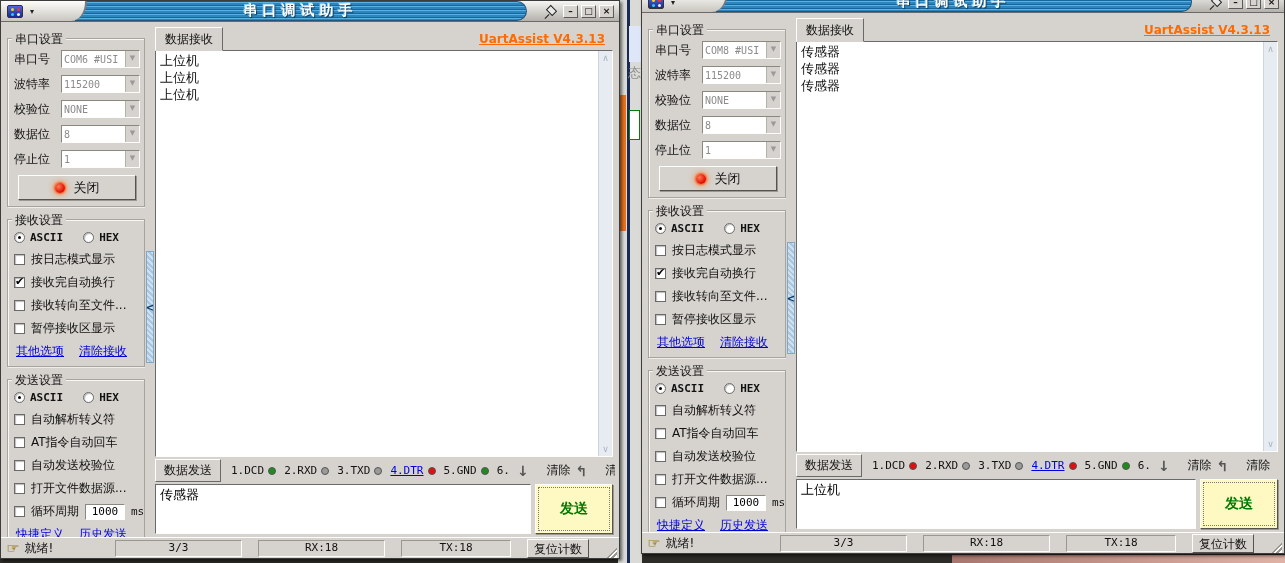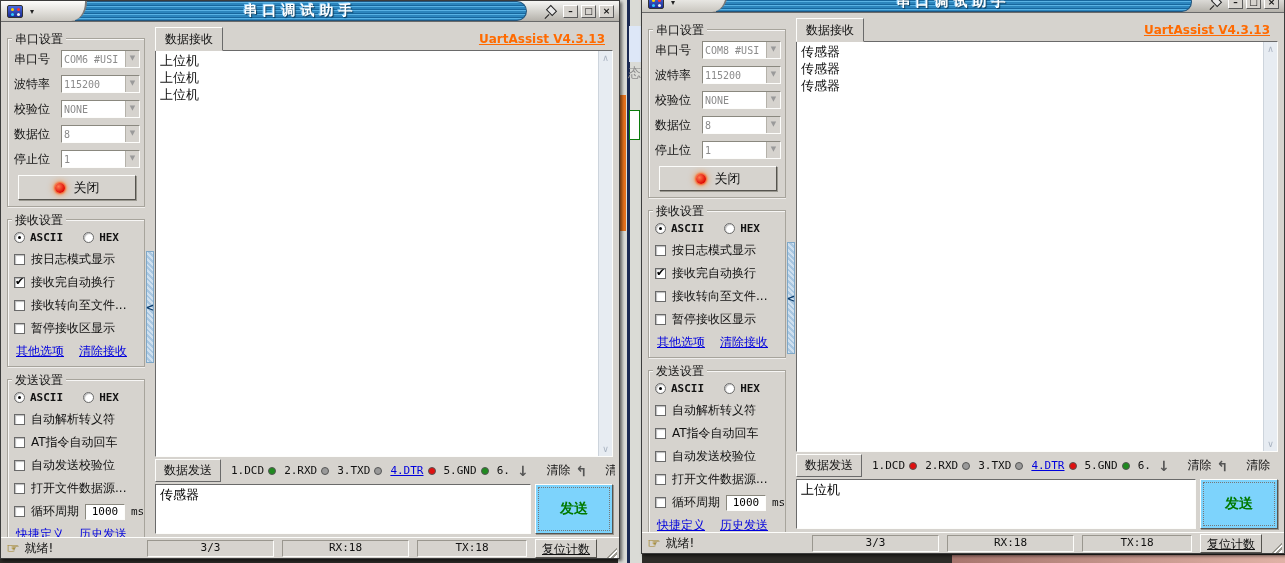--- a/index.html
+++ b/index.html
@@ -79,29 +79,29 @@
 .pin-group { display:flex; align-items:center; gap:4px; font:11px "DejaVu Sans Mono",monospace; margin-right:8px; white-space:nowrap; }
 .led { width:8px; height:8px; border-radius:50%; border:1px solid #555; }
 .dtr-link { color:#0000dd; text-decoration:underline; }
 .pin6 { font:11px "DejaVu Sans Mono",monospace; margin-right:2px; }
 .clear-btn { display:flex; align-items:center; gap:18px; font-size:12px; margin-left:5px; white-space:nowrap; }
 .arr { color:#555; font-weight:bold; font-size:14px; line-height:12px; }
 .arr-dn::after { content:"↓"; } .arr-up::after { content:"↰"; }
 
 .send-row { display:flex; margin:2px 0 3px; height:50px; }
 .tx-box { flex:1; background:#fff; border:1px solid; border-color:#6a6a6a #fdfdfb #fdfdfb #6a6a6a; font:13px "DejaVu Sans",sans-serif; padding:1px 4px; resize:none; outline:none; }
-.send-btn { flex:0 0 78px; margin-left:4px; background:#7dd3fc; border:1px solid; border-color:#fdfdfb #55534e #55534e #fdfdfb; box-shadow:1px 1px 0 #9a9890; display:flex; align-items:center; justify-content:center; font-size:14px; font-weight:bold; outline:1px dotted #777; outline-offset:-4px; }
-
-
-.statusbar { flex:0 0 21px; display:flex; align-items:center; gap:8px; padding:0 2px; border-top:1px solid #fdfdfb; font-size:12px; }
+.send-btn { flex:0 0 78px; margin-left:4px; background:#fef9c3; border:1px solid; border-color:#fdfdfb #55534e #55534e #fdfdfb; box-shadow:1px 1px 0 #9a9890; display:flex; align-items:center; justify-content:center; font-size:14px; font-weight:bold; outline:1px dotted #777; outline-offset:-4px; }
+
+
+.statusbar { flex:0 0 21px; display:flex; align-items:center; gap:16px; padding:0 2px; border-top:1px solid #fdfdfb; font-size:12px; }
 .status-ready { flex:1; display:flex; align-items:center; gap:6px; padding-left:3px; }
 .hand-icon::after { content:"☞"; color:#b8921a; font-size:14px; text-shadow:1px 0 #6a5200; }
 .seg { flex:0 0 127px; height:17px; border:1px solid; border-color:#9a978f #fdfdfb #fdfdfb #9a978f; text-align:center; line-height:15px; font:11px "DejaVu Sans Mono",monospace; }
 .seg-tx { flex-basis:110px;text-align:center; }
-.reset-btn { height:19px; border:1px solid; border-color:#fdfdfb #55534e #55534e #fdfdfb; background:#d6d3ce; padding:1px 6px; text-decoration:underline; font-size:12px; white-space:nowrap; }
+.reset-btn { height:19px; border:1px solid; border-color:#fdfdfb #55534e #55534e #fdfdfb; background:#d6d3ce; padding:1px 6px; font-size:12px; white-space:nowrap; }
 .resize-grip { width:12px; height:12px; align-self:flex-end; background:linear-gradient(135deg,transparent 55%,#9a9890 55%,#9a9890 65%,#fff 65%,#fff 75%,#9a9890 75%,#9a9890 85%,#fff 85%); }
 </style>
 </head>
 <body>
 
 <div id="gap-strip">
   <div class="gap-orange"></div>
   <div class="gap-navy"></div>
   <div class="gap-blue"></div>
   <div class="gap-text">态</div>

